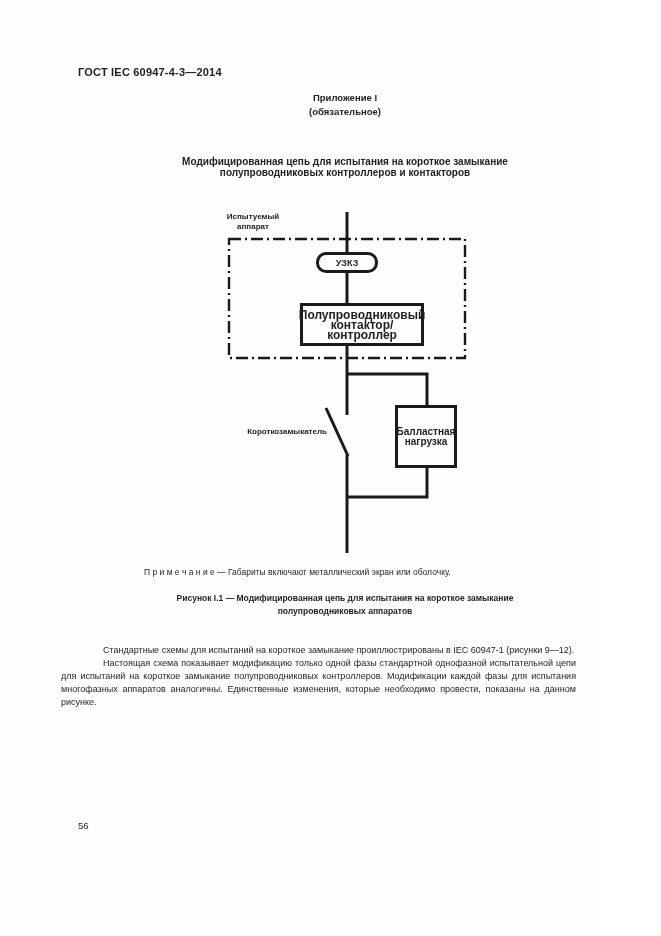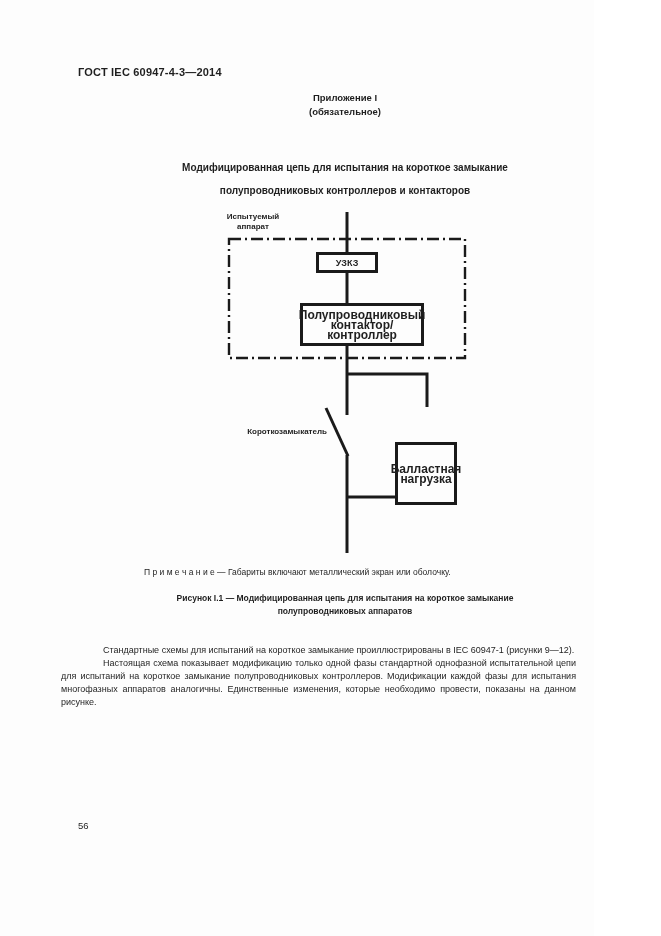--- a/index.html
+++ b/index.html
@@ -22,38 +22,38 @@
     left: 30px; width: 630px;
     text-align: center;
     white-space: pre-line;
   }
   .appendix-heading {
     top: 91px;
     font-size: 9.5px; font-weight: bold; line-height: 14px; text-align: center;
   }
   .doc-title {
     top: 156px;
-    font-size: 10px; font-weight: bold; line-height: 23px;
+    font-size: 10px; font-weight: bold; line-height: 11px;
   }
   
   .diagram { left: 180px; top: 205px; width: 320px; height: 355px; }
   .diagram svg { position: absolute; left: 0; top: 0; }
   .dbox {
     position: absolute;
     box-sizing: border-box;
     background: #fdfdfd;
     border: 3px solid #1a1a1a;
     display: flex; align-items: center; justify-content: center;
     text-align: center;
     font-weight: bold;
     white-space: pre-line;
   }
-  .uzkz-box   { left: 136px; top: 47px;  width: 62px;  height: 21px; font-size: 9px; }
+  .uzkz-box   { left: 136px; top: 47px;  width: 62px;  height: 21px; font-size: 9px; border-radius: 10px; }
   .semi-box   { left: 120px; top: 98px;  width: 124px; height: 43px; font-size: 12px; line-height: 10px; }
-  .ballast-box{ left: 215px; top: 200px; width: 62px;  height: 63px; font-size: 12px; line-height: 10px; margin-top: 37px; }
+  .ballast-box{ left: 215px; top: 200px; width: 62px;  height: 63px; font-size: 10px; line-height: 10px; }
   .dut-label {
     position: absolute; left: 44px; top: 7px; width: 58px;
     font-size: 8px; font-weight: bold; line-height: 9.5px;
     text-align: center; white-space: pre-line;
   }
   .short-label {
     position: absolute; left: 18px; top: 222px; width: 129px;
     font-size: 8px; font-weight: bold; text-align: right;
     white-space: nowrap;
   }

